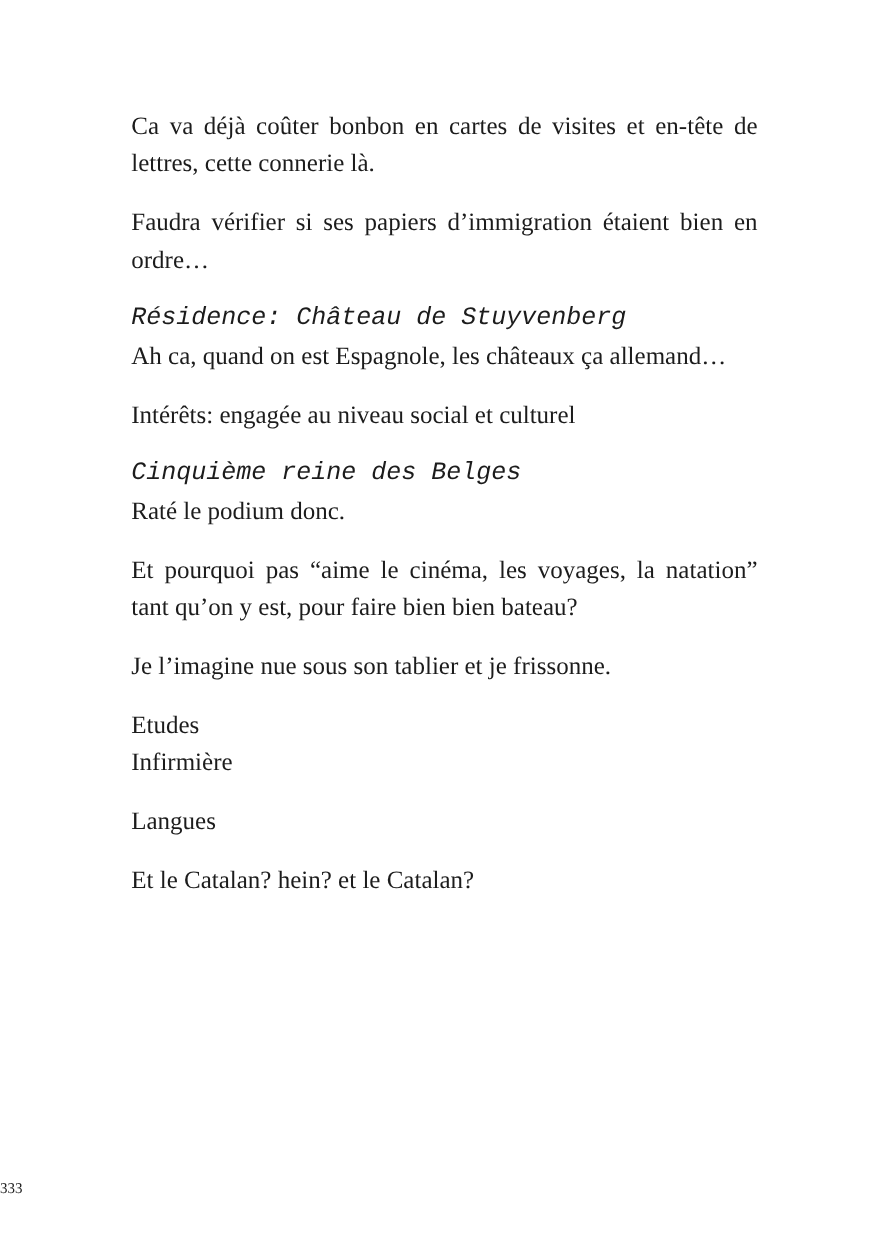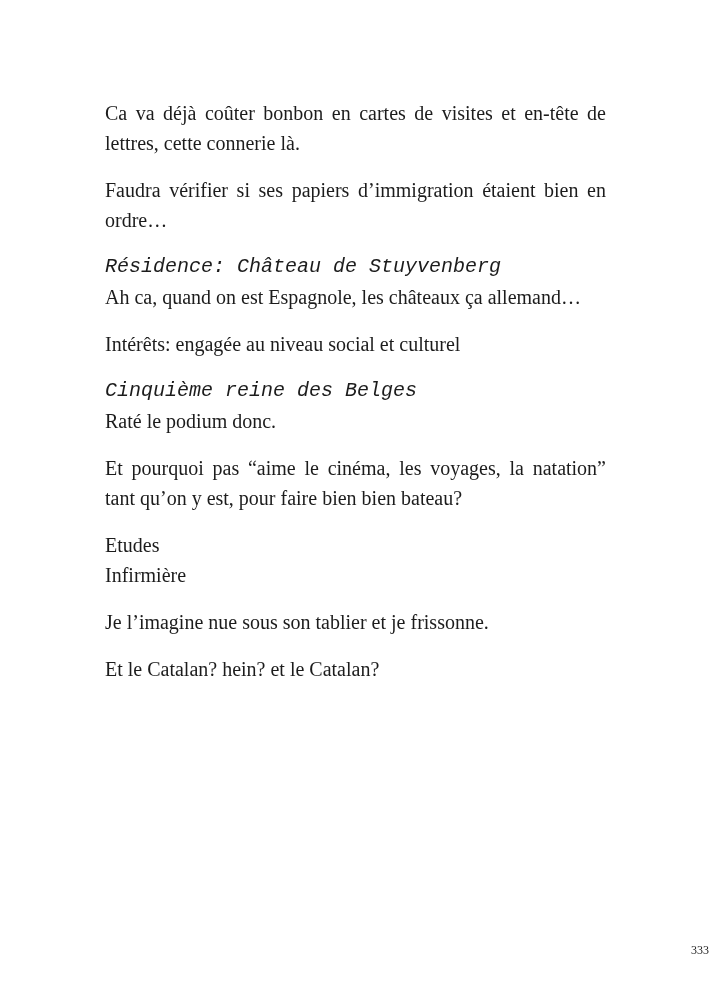--- a/index.html
+++ b/index.html
@@ -22,54 +22,54 @@
   }
   .text-body {
     position: absolute;
     left: 105px;
     top: 82px;
     width: 501px;
     font-size: 20px;
     line-height: 30px;
   }
   .text-body p {
-    margin: 16px 0 17px 0;
+    margin: 4px 0 17px 0;
     text-align: justify;
     text-justify: inter-word;
   }
   .line {
     display: block;
   }
   .italic {
     font-style: italic;
     font-family: Liberation Mono, monospace;
   }
   .page-number {
     position: absolute;
     left: 0;
     bottom: 34px;
     width: 100%;
-    text-align: right;
+    text-align: left;
     font-size: 12px;
     color: #1c1c1c;
   }
 </style>
 </head>
 <body>
 
 <div class="page">
   <div class="text-body">
       <p><span>Ca va déjà coûter bonbon en cartes de visites et en-tête de lettres, cette connerie là.</span></p>
       <p><span>Faudra vérifier si ses papiers d’immigration étaient bien en ordre…</span></p>
       <p><span class="line italic">Résidence: Château de Stuyvenberg</span><span>Ah ca, quand on est Espagnole, les châteaux ça allemand…</span></p>
       <p><span>Intérêts: engagée au niveau social et culturel</span></p>
       <p><span class="line italic">Cinquième reine des Belges</span><span>Raté le podium donc.</span></p>
       <p><span>Et pourquoi pas “aime le cinéma, les voyages, la natation” tant qu’on y est, pour faire bien bien bateau?</span></p>
+      <p><span>Je l’imagine nue sous son tablier et je frissonne.</span></p>
       <p>
         <span class="line">Etudes</span>
         <span class="line">Infirmière</span>
       </p>
-      <p><span>Je l’imagine nue sous son tablier et je frissonne.</span></p>
-      <p></p>
+      <p><span class="line">Langues</span></p>
       <p><span>Et le Catalan? hein? et le Catalan?</span></p>
     </div>
   <div class="page-number">333</div>
 </div>
 
 </body></html>

